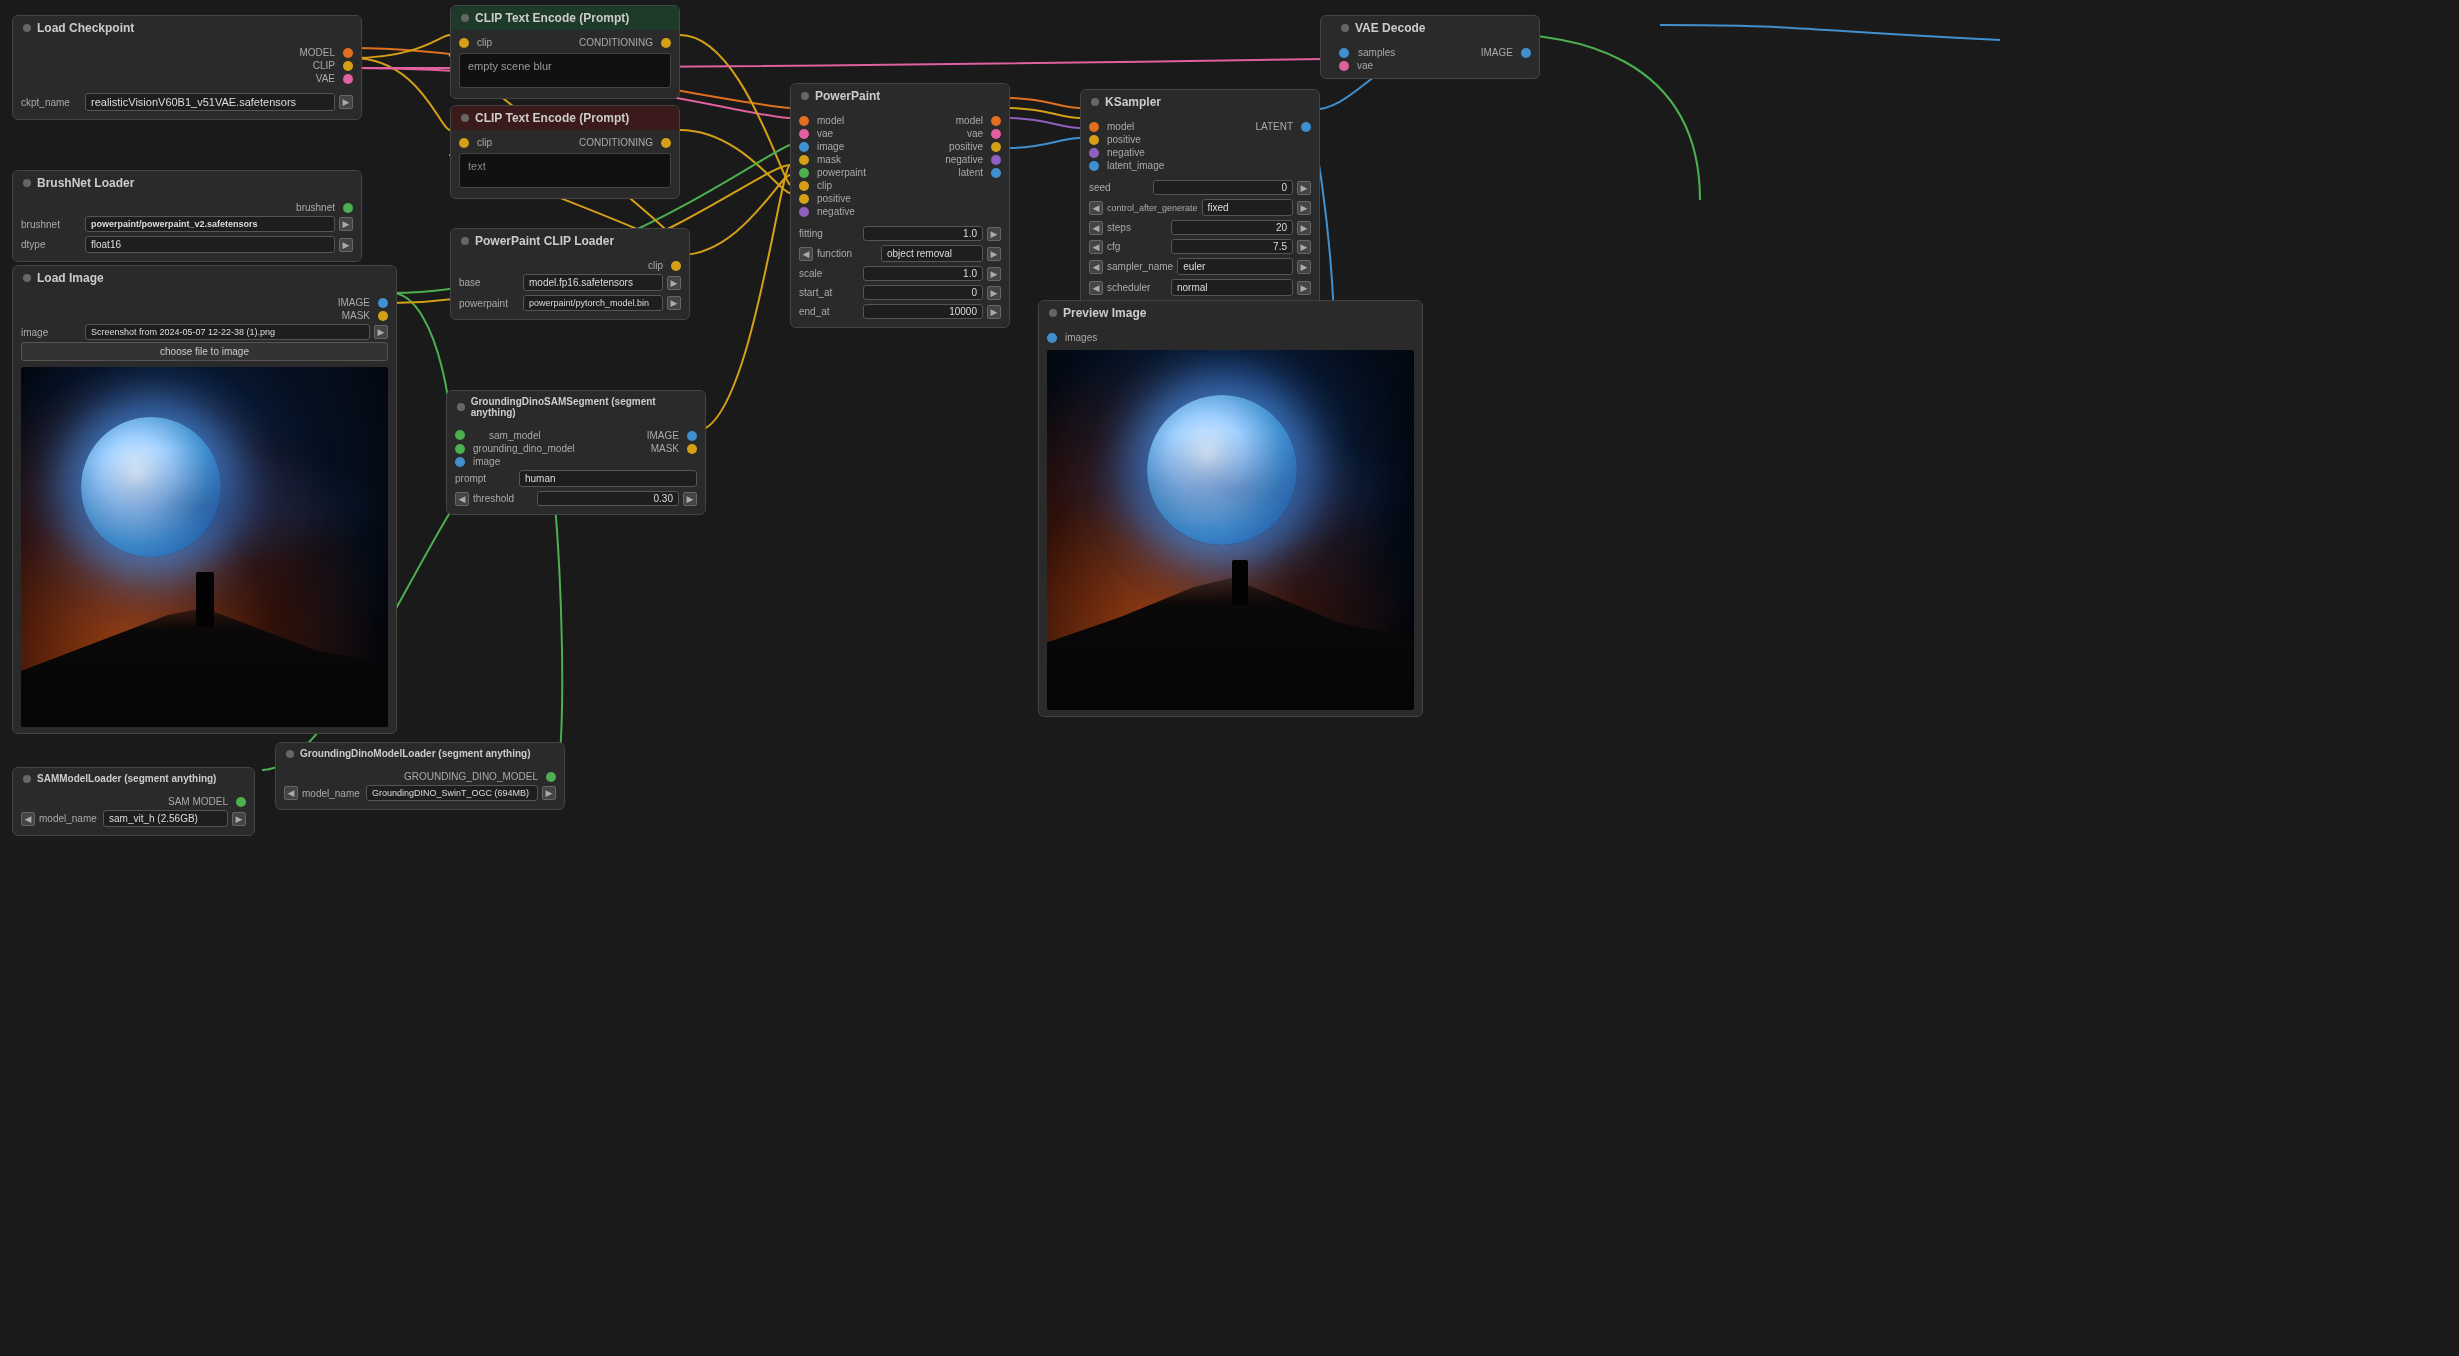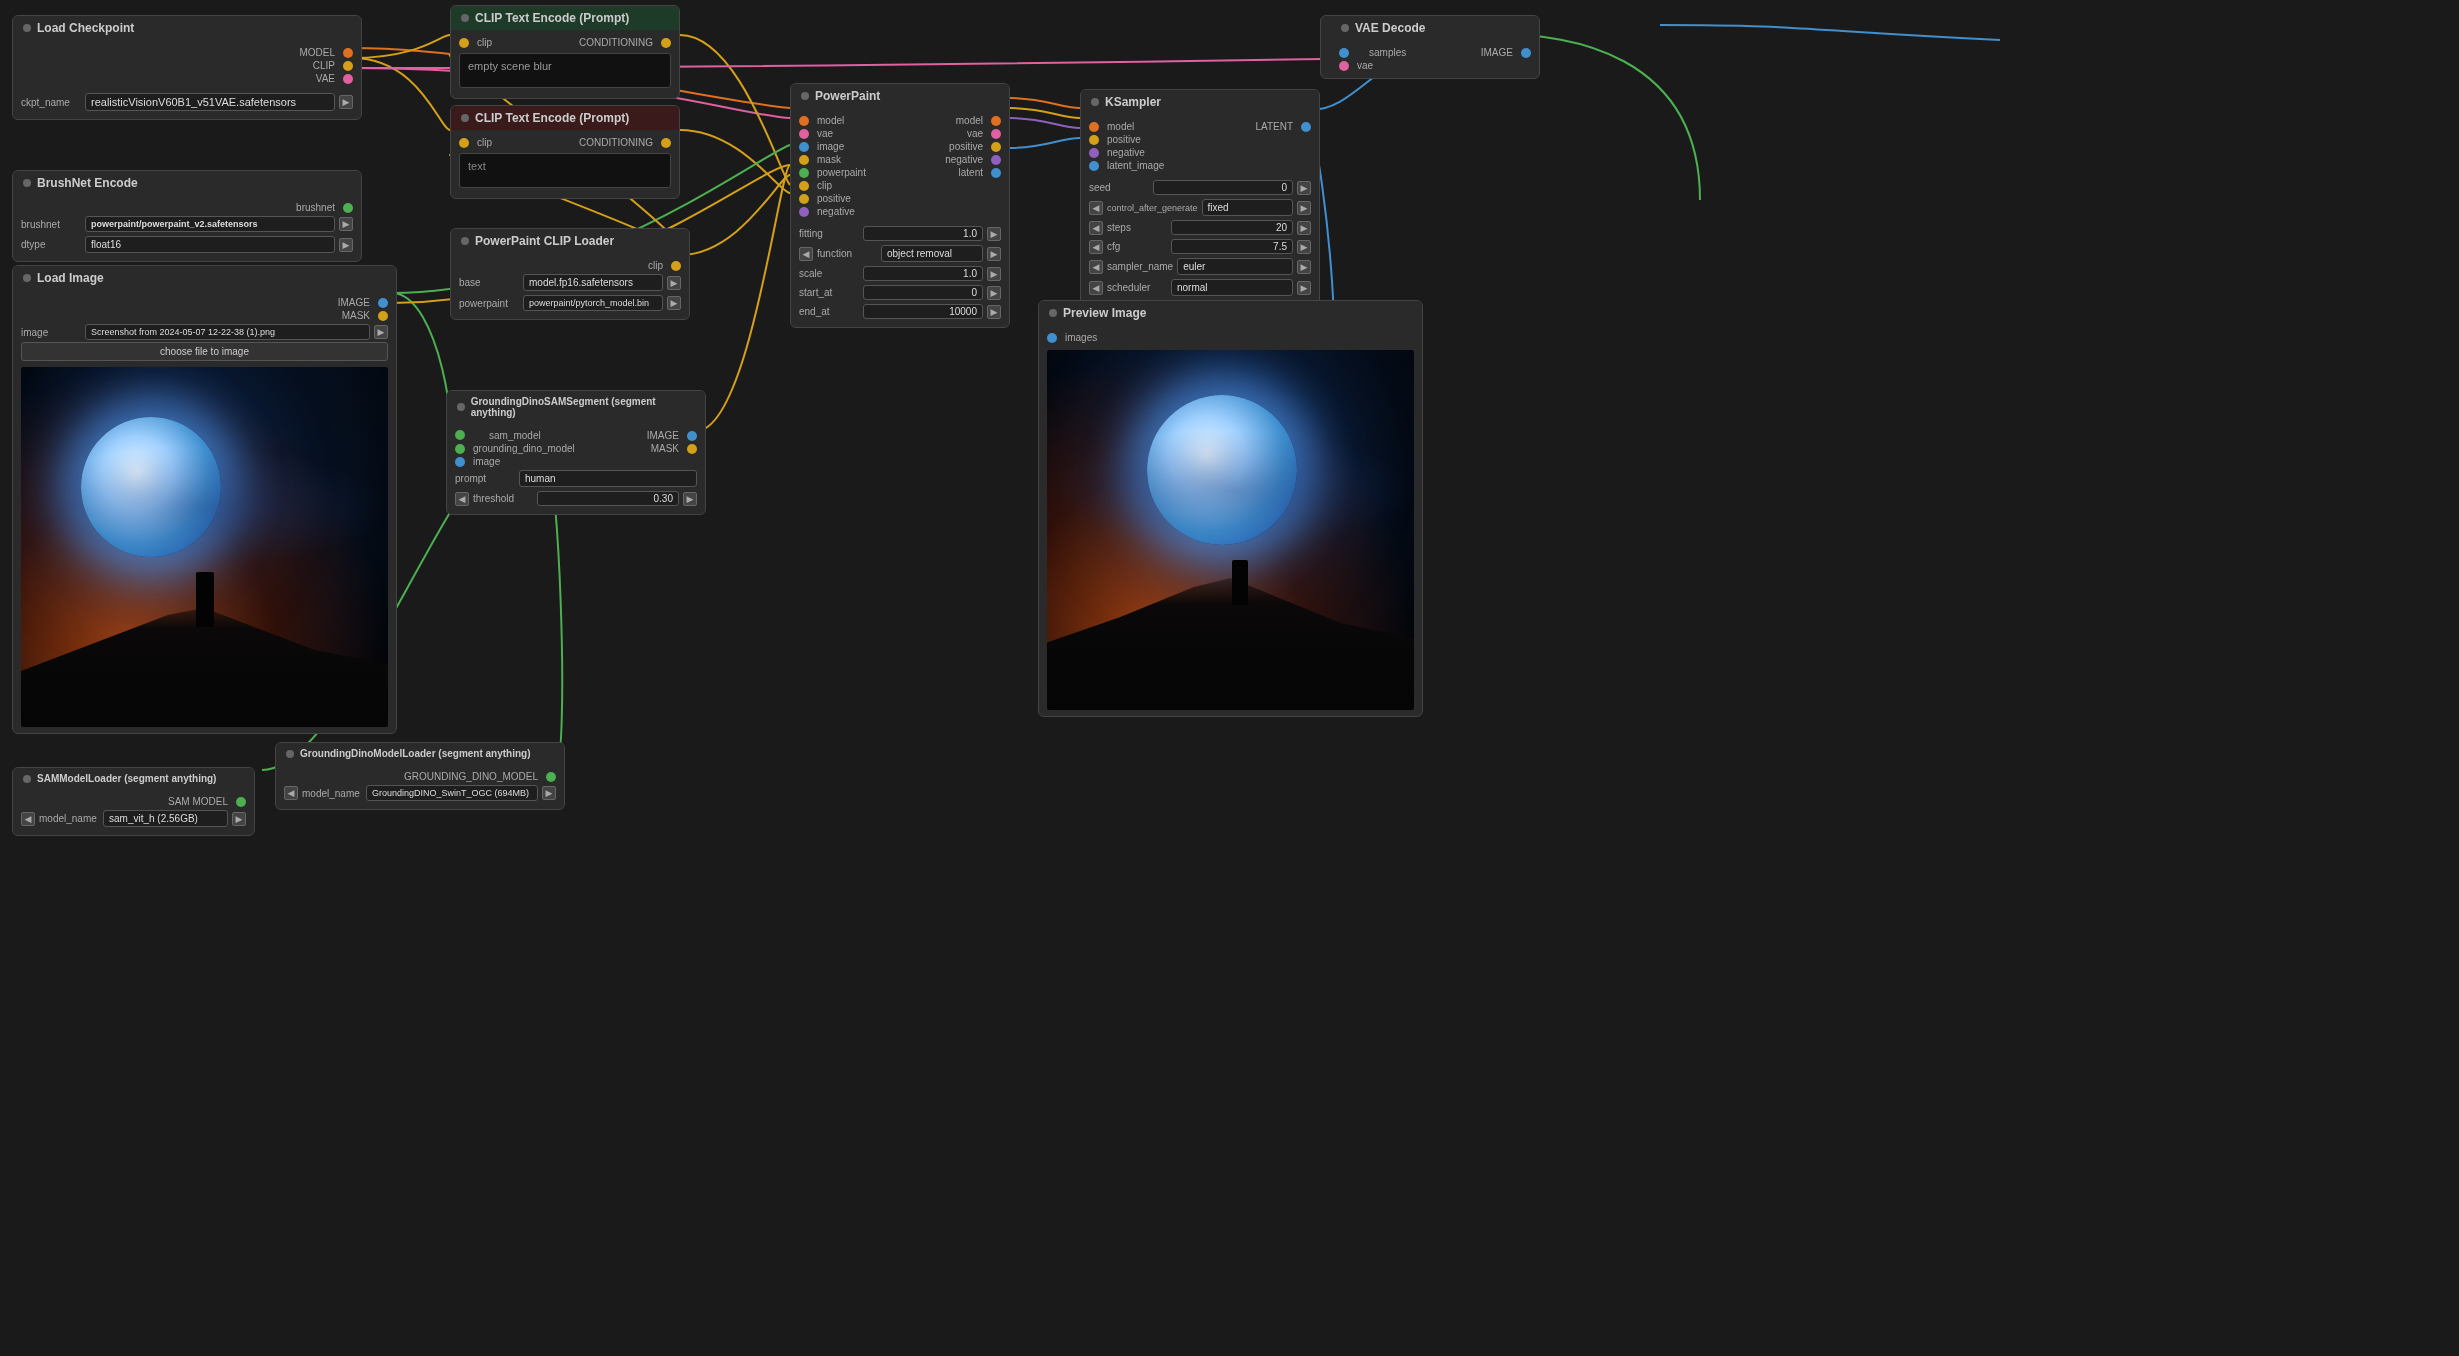--- a/index.html
+++ b/index.html
@@ -310,21 +310,21 @@
         <span class="port port-yellow port-right"></span>
       </div>
     </div>
     <div class="prompt-text" style="color:#888;">text</div>
   </div>
 </div>
 
 <div class="node" style="left:12px;top:170px;width:350px;">
   <div class="node-header header-dark-gray">
     <span class="dot"></span>
-    <span>BrushNet Encode</span>
+    <span>BrushNet Loader</span>
   </div>
   <div class="node-body">
     <div class="port-row-right">
       <span class="label-right">brushnet</span>
       <span class="port port-green port-right"></span>
     </div>
     <div class="field-row">
       <span class="field-label">brushnet</span>
       <span class="field-value" style="font-size:9px;font-weight:bold;">powerpaint/powerpaint_v2.safetensors</span>
       <span class="arrow-btn">▶</span>
@@ -613,21 +613,21 @@
   </div>
 </div>
 
 <div class="node" style="left:1320px;top:15px;width:200px;padding-left:10px;">
   <div class="node-header header-dark-gray">
     <span class="dot"></span>
     <span>VAE Decode</span>
   </div>
   <div class="node-body">
     <div class="port-row-both">
-      <div style="display:flex;align-items:center;gap:16px;">
+      <div style="display:flex;align-items:center;gap:5px;">
         <span class="port port-blue port-left"></span>
         <span class="label-left">samples</span>
       </div>
       <div style="display:flex;align-items:center;gap:4px;">
         <span class="label-right">IMAGE</span>
         <span class="port port-blue port-right"></span>
       </div>
     </div>
     <div class="port-row-left">
       <span class="port port-pink port-left"></span>

